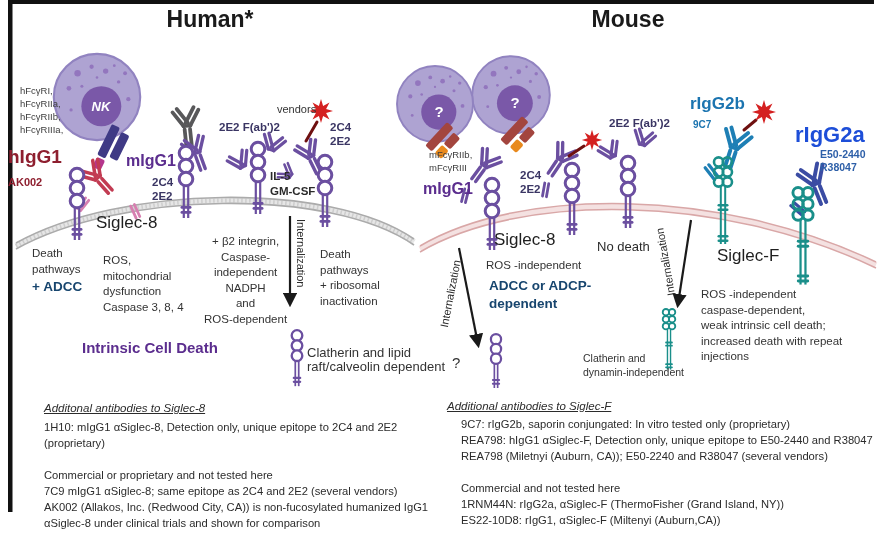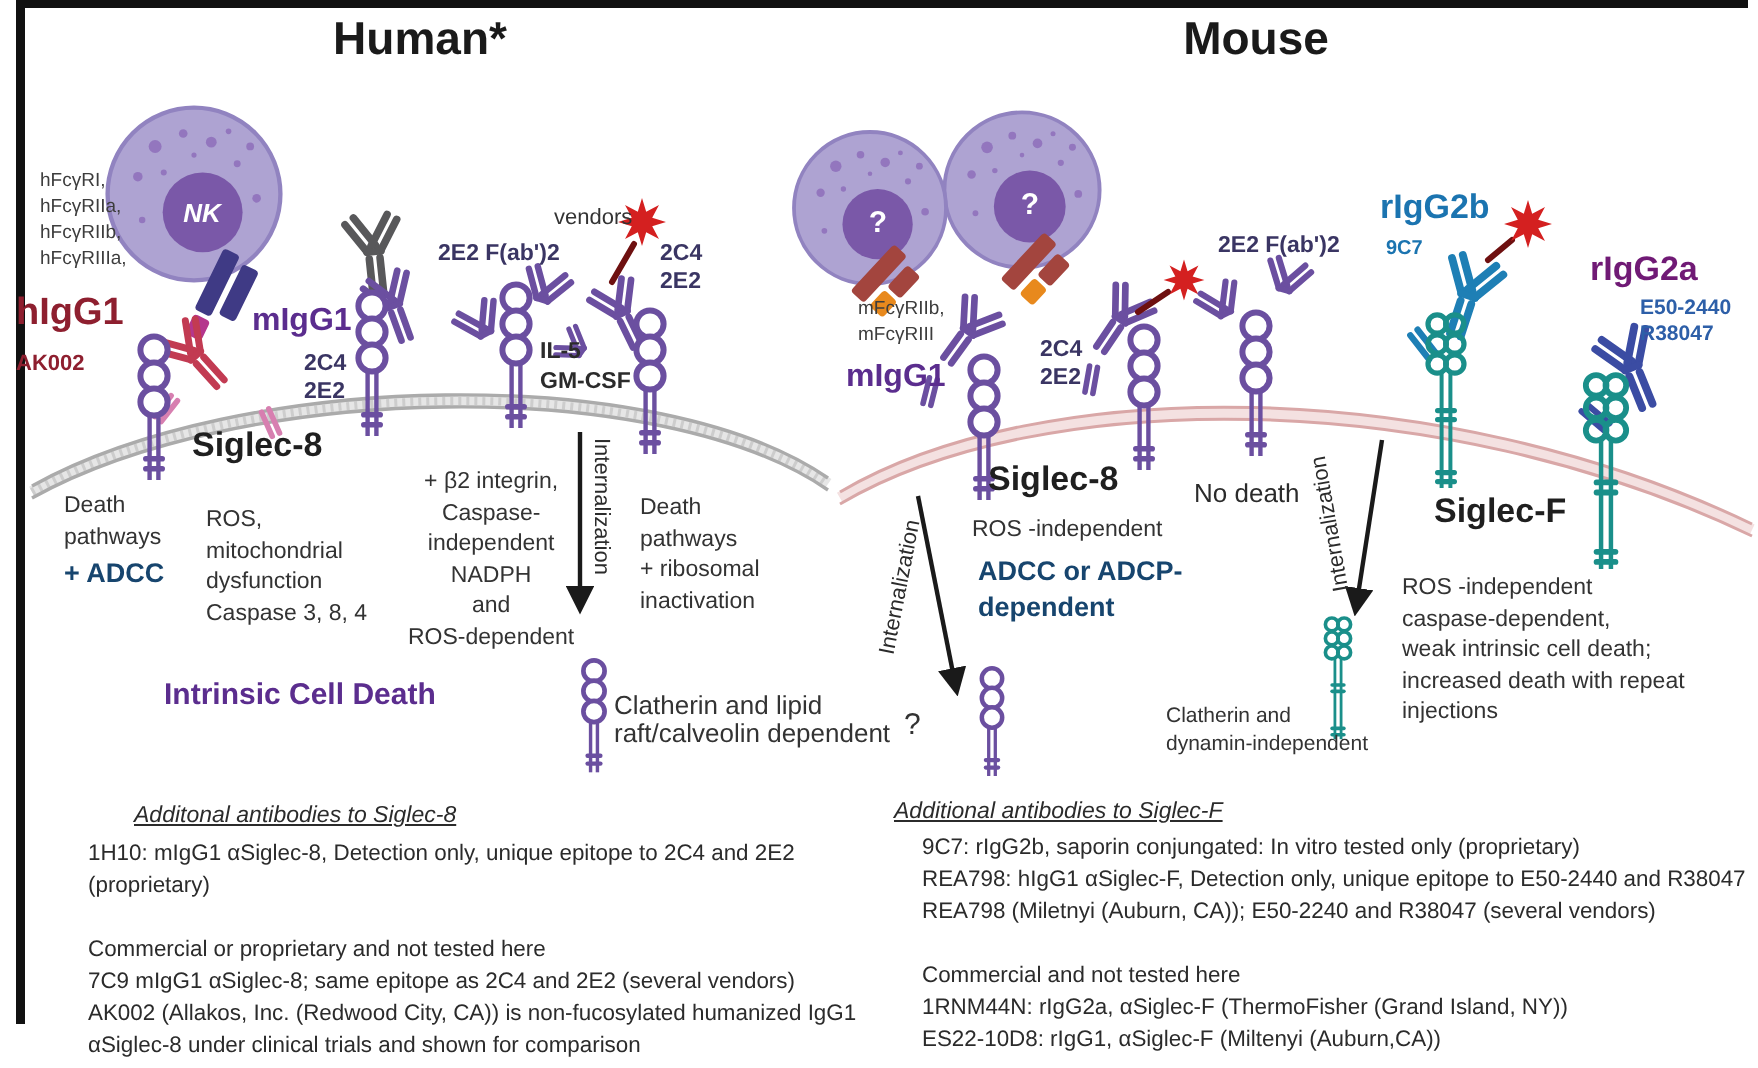--- a/index.html
+++ b/index.html
@@ -8,21 +8,21 @@
   #art{position:absolute;left:0;top:0;z-index:1;}
   .t{position:absolute;z-index:2;white-space:pre-line;color:#333;
      font-family:"Liberation Sans",sans-serif;line-height:15.5px;font-size:11.5px;}
   .title{font-size:23px;font-weight:bold;color:#1a1a1a;text-align:center;line-height:26px;}
   .b{font-weight:bold;}
   .navy{color:#3A3563;font-weight:bold;line-height:14px;font-size:11.5px;}
   .darkred{color:#8E1F2F;font-weight:bold;}
   .purpletxt{color:#5B2D8E;font-weight:bold;}
   .bluetxt{color:#17456E;font-weight:bold;}
   .small{font-size:9.5px;line-height:13px;color:#3d3d3d;}
-  .receptorlbl{font-size:17px;font-weight:bold;color:#1f1f1f;line-height:19px;}
+  .receptorlbl{font-size:17px;font-weight:normal;color:#1f1f1f;line-height:19px;}
   .notesHead{font-size:11.5px;font-style:italic;text-decoration:underline;color:#2b2b2b;}
   .notesBody{font-size:11.2px;line-height:16px;color:#2b2b2b;}
   .vert{writing-mode:vertical-rl;font-size:11px;color:#2b2b2b;}
   .rot{font-size:11px;color:#2b2b2b;text-align:center;width:104px;}
   .cellLbl{color:#fff;font-weight:bold;text-align:center;}
 </style>
 </head>
 <body>
 
 <div id="fig">
@@ -227,21 +227,21 @@
 ROS-dependent</div>
 <div class="t vert" style="left:292px;top:219px;height:95px;">Internalization</div>
 <div class="t" style="left:320px;top:247px;">Death
 pathways
 + ribosomal
 inactivation</div>
 <div class="t purpletxt" style="left:82px;top:340px;font-size:15px;">Intrinsic Cell Death</div>
 <div class="t" style="left:307px;top:346px;font-size:13px;line-height:14px;">Clatherin and lipid
 raft/calveolin dependent</div>
 
-<div class="t notesHead" style="left:44px;top:401px;margin-left:23px;">Additonal antibodies to Siglec-8</div>
+<div class="t notesHead" style="left:44px;top:401px;">Additonal antibodies to Siglec-8</div>
 <div class="t notesBody" style="left:44px;top:419px;">1H10: mIgG1 αSiglec-8, Detection only, unique epitope to 2C4 and 2E2
 (proprietary)
 
 Commercial or proprietary and not tested here
 7C9 mIgG1 αSiglec-8; same epitope as 2C4 and 2E2 (several vendors)
 AK002 (Allakos, Inc. (Redwood City, CA)) is non-fucosylated humanized IgG1
 αSiglec-8 under clinical trials and shown for comparison</div>
 
 <div class="t small" style="left:429px;top:148px;">mFcγRIIb,
 mFcγRIII</div>
@@ -255,21 +255,21 @@
 dependent</div>
 <div class="t rot" style="left:399px;top:286px;transform:rotate(-79deg);">Internalization</div>
 <div class="t" style="left:452px;top:355px;font-size:15px;">?</div>
 <div class="t" style="left:597px;top:239px;font-size:13px;color:#2b2b2b;">No death</div>
 <div class="t rot" style="left:614px;top:254px;transform:rotate(-100deg);">Internalization</div>
 <div class="t" style="left:583px;top:351px;font-size:10.5px;line-height:14px;">Clatherin and
 dynamin-independent</div>
 <div class="t receptorlbl" style="left:717px;top:246px;">Siglec-F</div>
 <div class="t b" style="left:690px;top:96px;font-size:17px;color:#1B74B0;">rIgG2b</div>
 <div class="t b" style="left:693px;top:117px;font-size:10px;color:#1B74B0;">9C7</div>
-<div class="t b" style="left:795px;top:127px;font-size:17px;color:#701a75;">rIgG2a</div>
+<div class="t b" style="left:795px;top:127px;font-size:22px;color:#1d4ed8;">rIgG2a</div>
 <div class="t b" style="left:820px;top:148px;font-size:10.5px;line-height:13px;color:#2D5FA8;">E50-2440
 R38047</div>
 <div class="t" style="left:701px;top:287px;">ROS -independent
 caspase-dependent,
 weak intrinsic cell death;
 increased death with repeat
 injections</div>
 
 <div class="t notesHead" style="left:447px;top:399px;">Additional antibodies to Siglec-F</div>
 <div class="t notesBody" style="left:461px;top:416px;">9C7: rIgG2b, saporin conjungated:  In vitro tested only  (proprietary)

